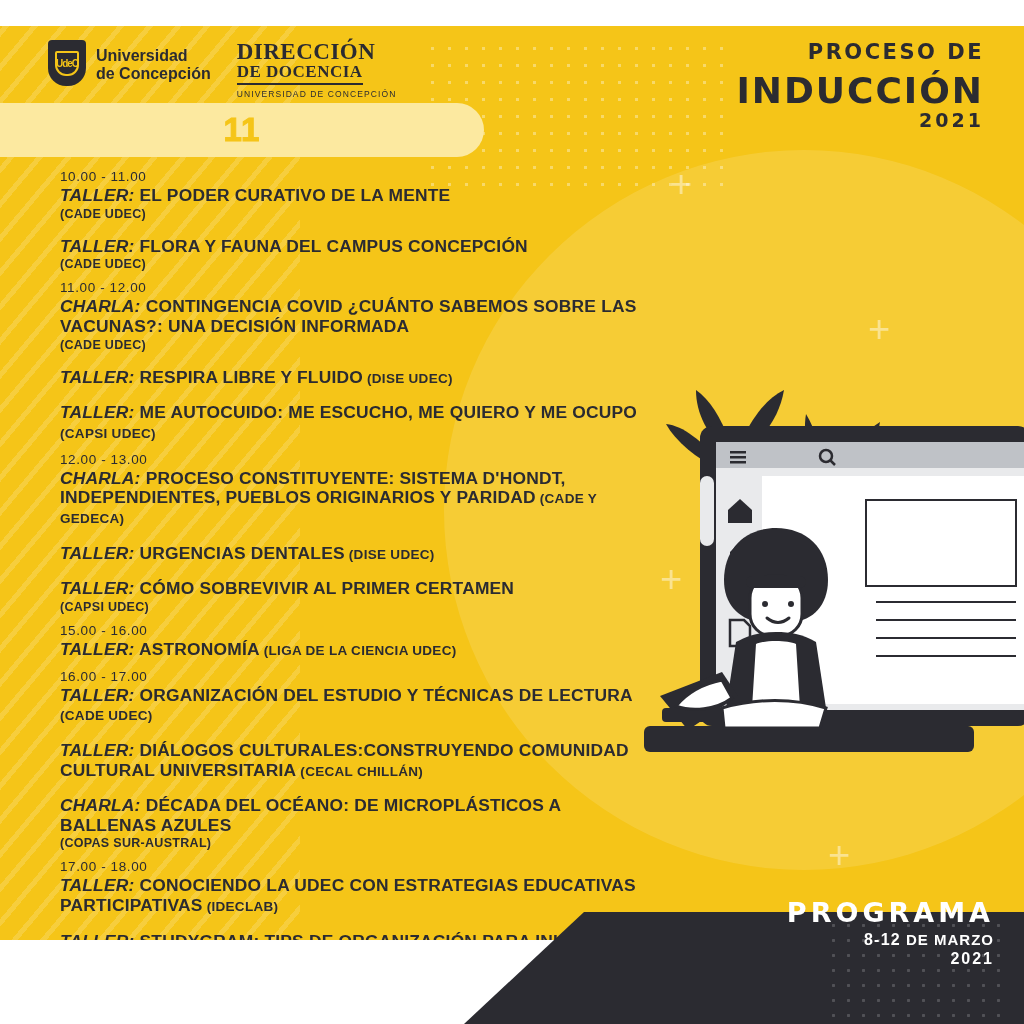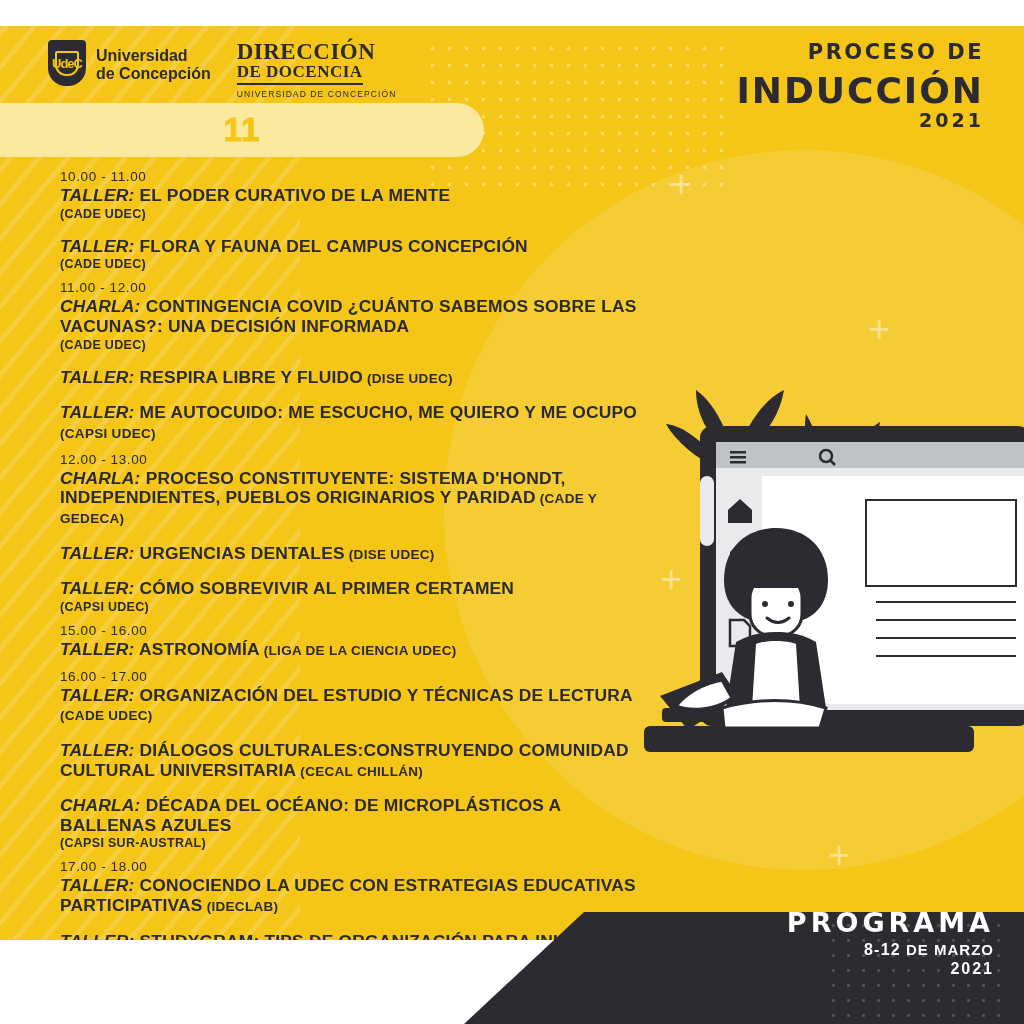--- a/index.html
+++ b/index.html
@@ -68,21 +68,21 @@
     display: flex; align-items: flex-start; gap: 22px;
   }
   .logo-crest {
     width: 38px; height: 46px; background: #2B2B31;
     border-radius: 4px 4px 18px 18px;
     display: flex; align-items: center; justify-content: center;
   }
   .logo-crest-inner {
     width: 24px; height: 25px; border: 2px solid #F5C518; border-radius: 2px 2px 11px 11px;
     display: flex; align-items: center; justify-content: center;
-    color: #F5C518; font-size: 13px; font-weight: bold; letter-spacing: -1px;
+    color: #F5C518; font-size: 10px; font-weight: bold; letter-spacing: -1px;
   }
   .logo-udec-text {
     color: #2B2B31; font-size: 16px; font-weight: bold; line-height: 1.15;
     padding-top: 4px;
   }
   .logo-docencia { padding-left: 4px; }
   .logo-docencia .l1 {
     color: #2B2B31; font-family: "Liberation Serif", serif;
     font-size: 23px; font-weight: bold; letter-spacing: .5px; line-height: 1.0;
   }
@@ -153,21 +153,21 @@
   .org-line {
     color: #2B2B31; font-size: 12.5px; font-weight: bold; letter-spacing: .3px;
     margin-top: 1px;
   }
 
   
   .illus { position: absolute; right: 0; top: 380px; width: 420px; height: 460px; }
 
   
   .programa {
-    position: absolute; right: 30px; bottom: 46px; text-align: right;
+    position: absolute; right: 30px; bottom: 56px; text-align: right;
     color: #FFFFFF;
   }
   .programa .t1 {
     font-size: 27px; font-weight: bold; letter-spacing: 4px;
     font-family: "DejaVu Sans", sans-serif;
   }
   .programa .t2 {
     font-size: 16px; font-weight: bold; letter-spacing: 1.2px; margin-top: 3px;
   }
   .programa .t2 .small { font-size: 15px; letter-spacing: 1px; }
@@ -231,21 +231,21 @@
       <div class="item"><span class="kind">CHARLA:</span><span> PROCESO CONSTITUYENTE: SISTEMA D'HONDT, INDEPENDIENTES, PUEBLOS ORIGINARIOS Y PARIDAD</span><span class="org"> (CADE Y GEDECA)</span></div>
       <div class="item spaced"><span class="kind">TALLER:</span><span> URGENCIAS DENTALES</span><span class="org"> (DISE UDEC)</span></div>
       <div class="item spaced"><span class="kind">TALLER:</span><span> CÓMO SOBREVIVIR AL PRIMER CERTAMEN</span></div>
       <div class="org-line">(CAPSI UDEC)</div>
       <div class="slot-time">15.00 - 16.00</div>
       <div class="item"><span class="kind">TALLER:</span><span> ASTRONOMÍA</span><span class="org"> (LIGA DE LA CIENCIA UDEC)</span></div>
       <div class="slot-time">16.00 - 17.00</div>
       <div class="item"><span class="kind">TALLER:</span><span> ORGANIZACIÓN DEL ESTUDIO Y TÉCNICAS DE LECTURA</span><span class="org"> (CADE UDEC)</span></div>
       <div class="item spaced"><span class="kind">TALLER:</span><span> DIÁLOGOS CULTURALES:CONSTRUYENDO COMUNIDAD CULTURAL UNIVERSITARIA</span><span class="org"> (CECAL CHILLÁN)</span></div>
       <div class="item spaced"><span class="kind">CHARLA:</span><span> DÉCADA DEL OCÉANO: DE MICROPLÁSTICOS A BALLENAS AZULES</span></div>
-      <div class="org-line">(CAPSI SUR-AUSTRAL)</div>
+      <div class="org-line">(COPAS SUR-AUSTRAL)</div>
       <div class="slot-time">17.00 - 18.00</div>
       <div class="item"><span class="kind">TALLER:</span><span> CONOCIENDO LA UDEC CON ESTRATEGIAS EDUCATIVAS PARTICIPATIVAS</span><span class="org"> (IDECLAB)</span></div>
       <div class="item spaced"><span class="kind">TALLER:</span><span> STUDYGRAM: TIPS DE ORGANIZACIÓN PARA INICIAR TU VIDA UNIVERSITARIA</span><span class="org"> (BIBLIOTECAS UDEC)</span></div>
     </div>
 
   <div class="illus">
     <svg width="420" height="460" viewBox="0 0 420 460" xmlns="http://www.w3.org/2000/svg">
 
       <g fill="#2B2B31">
         <path d="M120 85 C 96 60, 80 46, 62 44 C 72 62, 92 78, 116 90 Z"></path>

